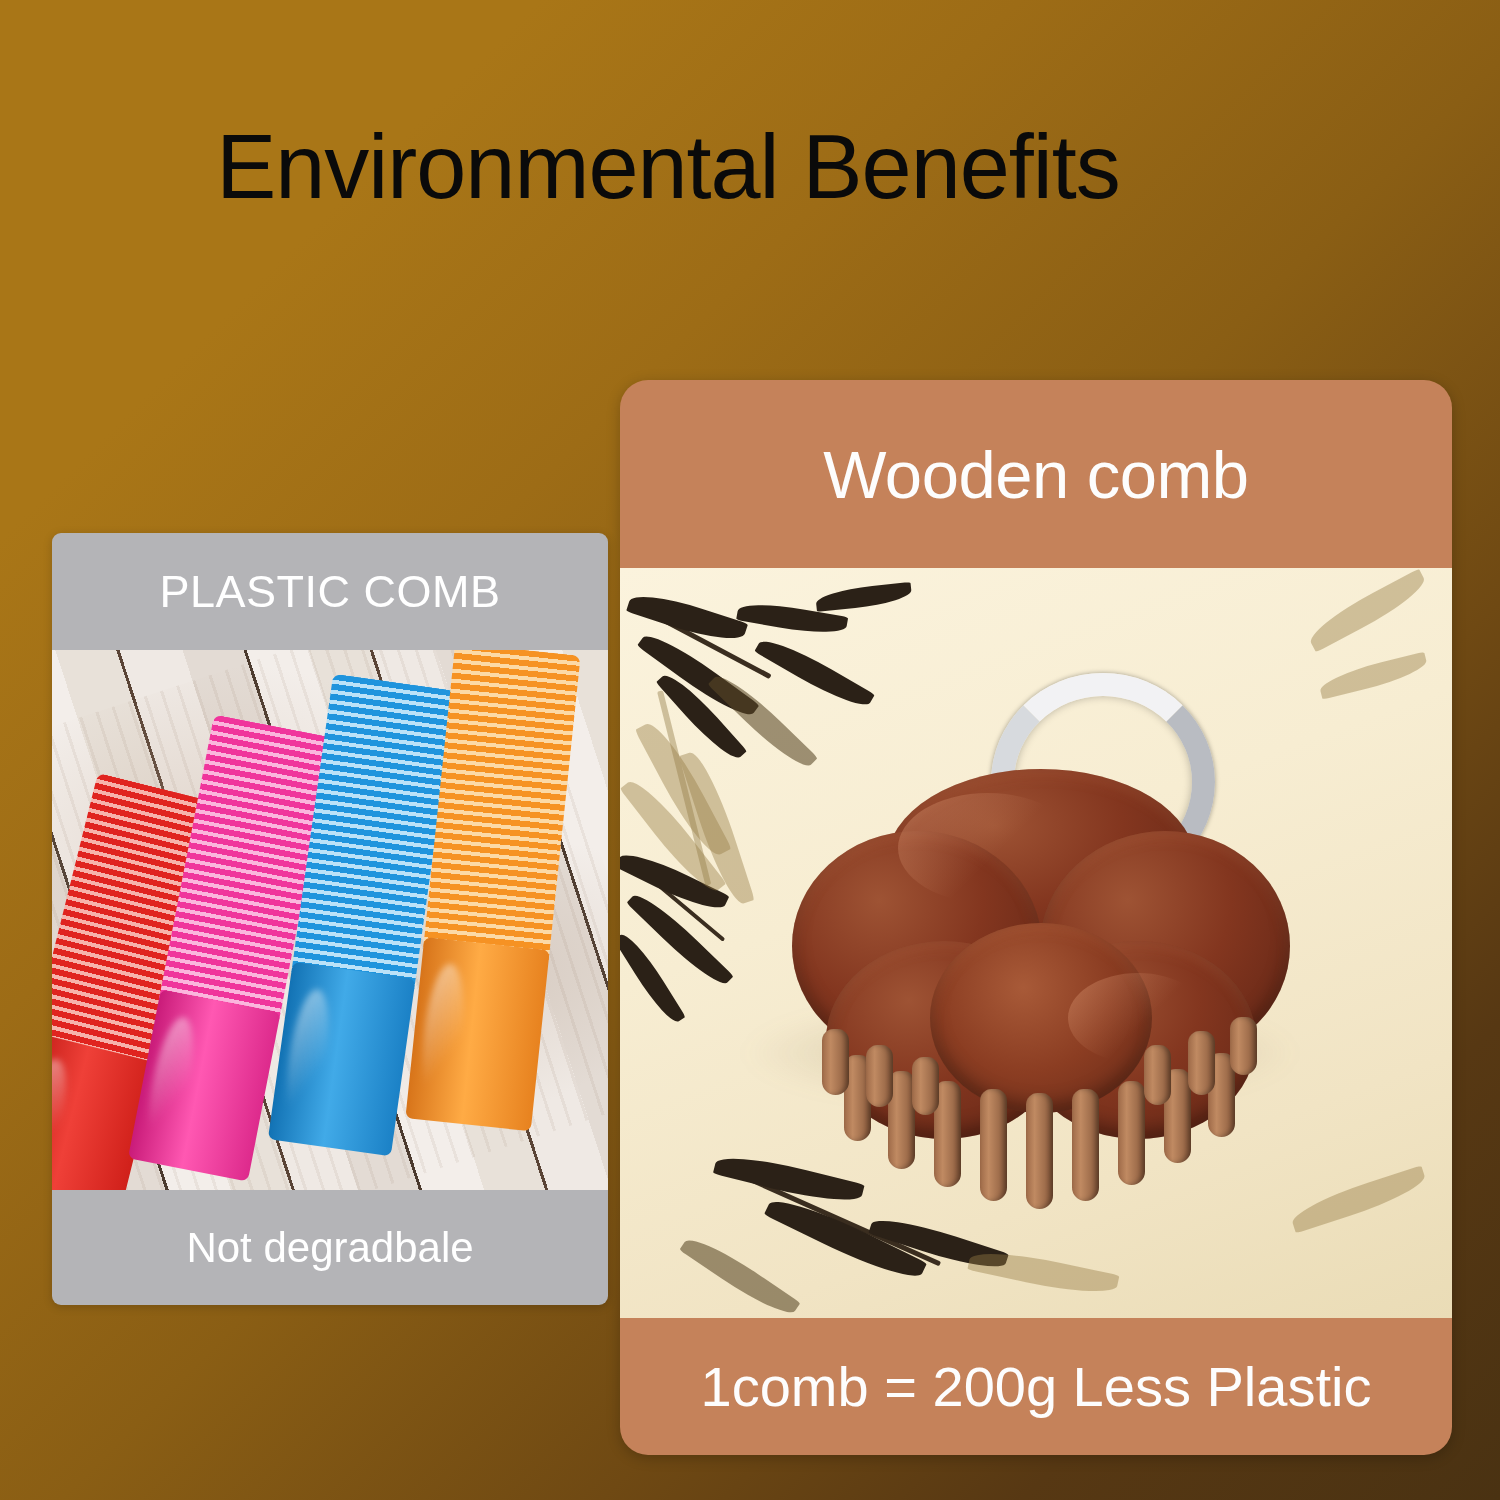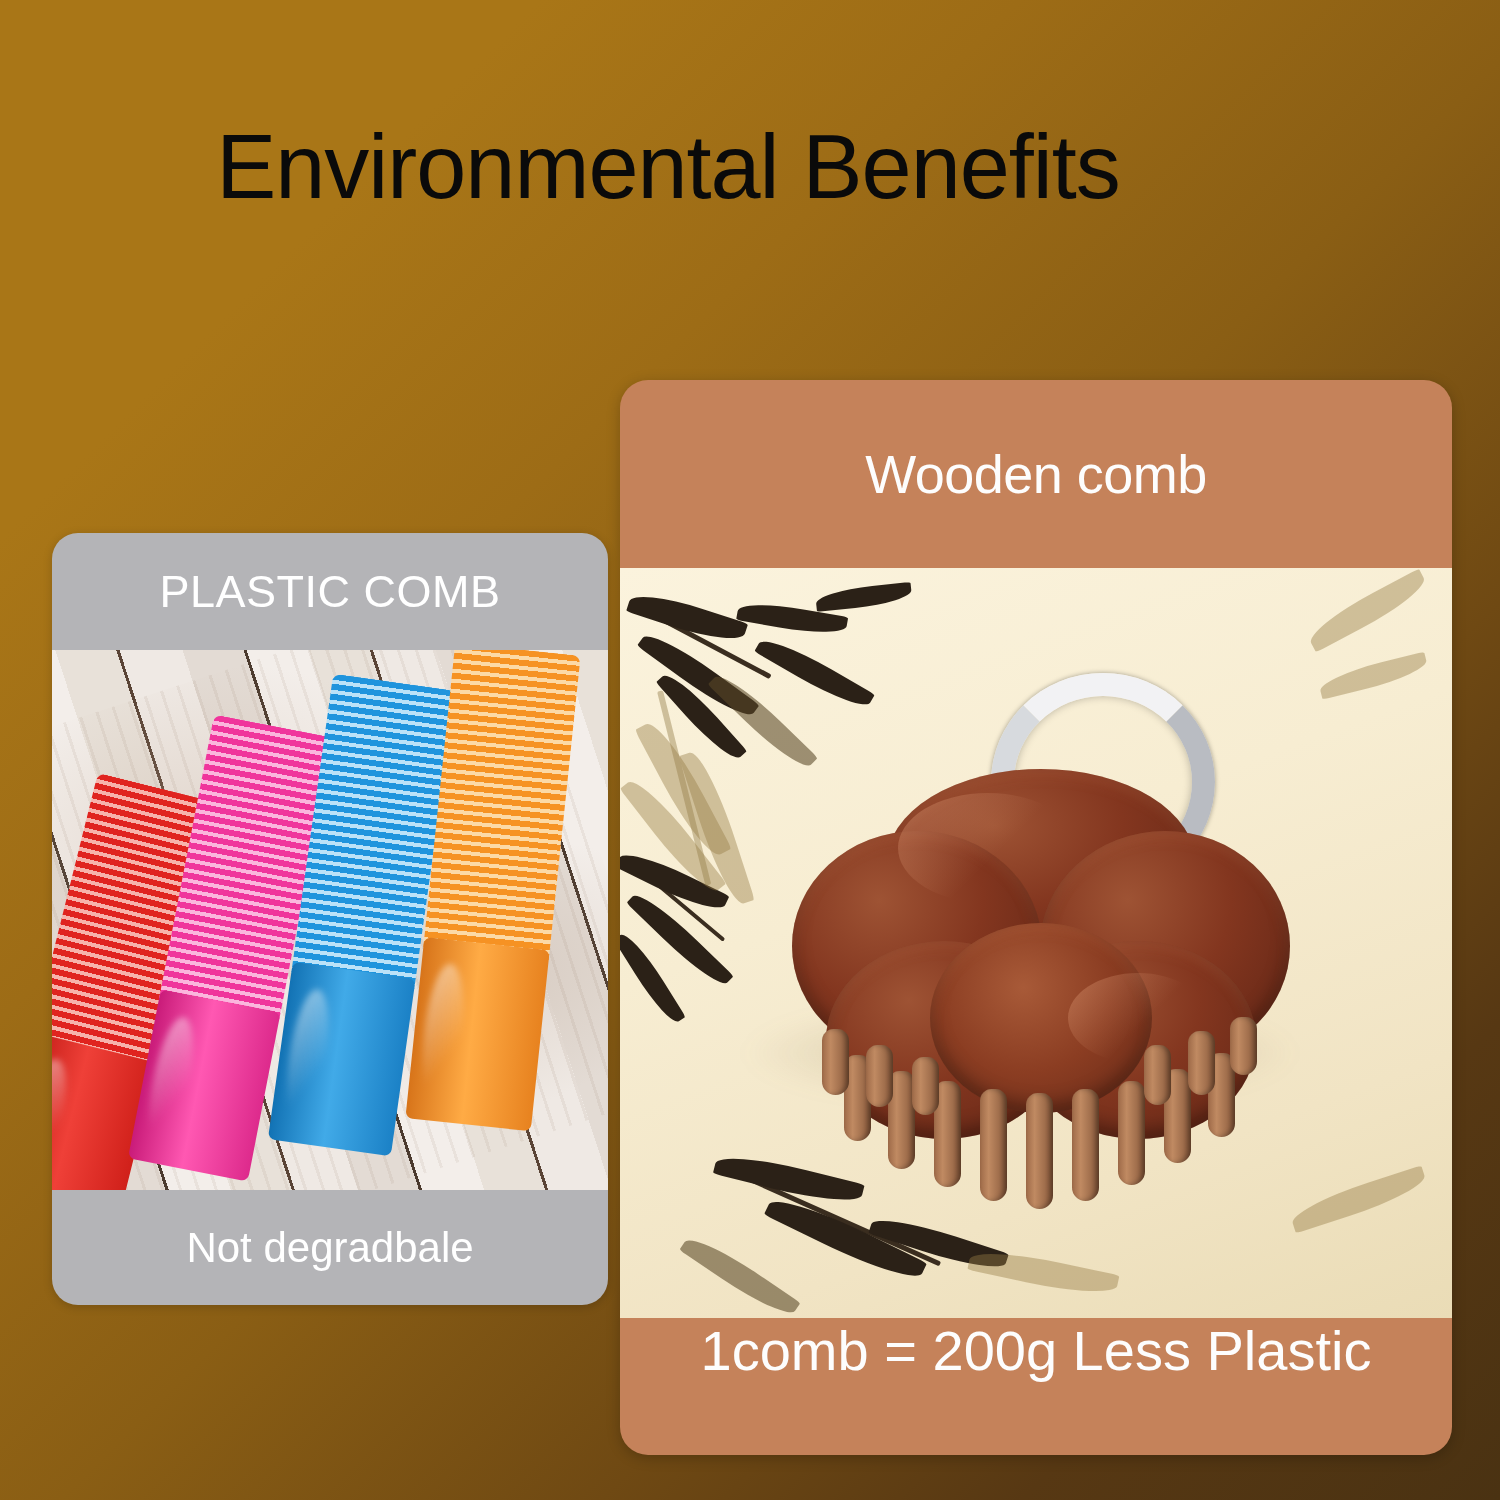--- a/index.html
+++ b/index.html
@@ -30,21 +30,21 @@
     color:#0a0a0a;font-weight:400;letter-spacing:-1px;
     white-space:nowrap;
   }
 
   
   .card{position:absolute;overflow:hidden;}
 
   
   #card-plastic{
     left:52px;top:533px;width:556px;height:772px;
-    border-radius:26px;
+    border-radius:9px;
     background:#b4b4b7;
     box-shadow:0 2px 10px rgba(0,0,0,.18);
   }
   #plastic-header{
     position:absolute;left:0;top:0;width:100%;height:117px;
     display:flex;align-items:center;justify-content:center;
     color:#ffffff;font-size:45px;letter-spacing:.5px;font-weight:400;
   }
   #plastic-photo{
     position:absolute;left:0;top:117px;width:100%;height:540px;
@@ -104,30 +104,30 @@
   
   #card-wooden{
     left:620px;top:380px;width:832px;height:1075px;
     border-radius:28px;
     background:#c5825a;
     box-shadow:0 3px 14px rgba(0,0,0,.22);
   }
   #wooden-header{
     position:absolute;left:0;top:0;width:100%;height:188px;
     display:flex;align-items:center;justify-content:center;
-    color:#fdfdfd;font-size:54px;font-weight:400;letter-spacing:-.5px;
+    color:#fdfdfd;font-size:67px;font-weight:400;letter-spacing:-.5px;
   }
   #wooden-photo{
     position:absolute;left:0;top:188px;width:100%;height:750px;
     overflow:hidden;
     background:linear-gradient(160deg,#fbf3dd 0%,#f7edd2 40%,#f1e4c4 75%,#eadcb6 100%);
   }
   #wooden-caption{
     position:absolute;left:0;bottom:0;width:100%;height:137px;
-    display:flex;justify-content:center;
+    display:flex;align-items:center;justify-content:center;
     color:#fdfdfd;font-size:56px;font-weight:400;
   }
 
   
   .bamboo-leaf{
     position:absolute;
     background:#2b2117;
     border-radius:60% 6% 60% 6%;
     transform-origin:0% 50%;
   }

